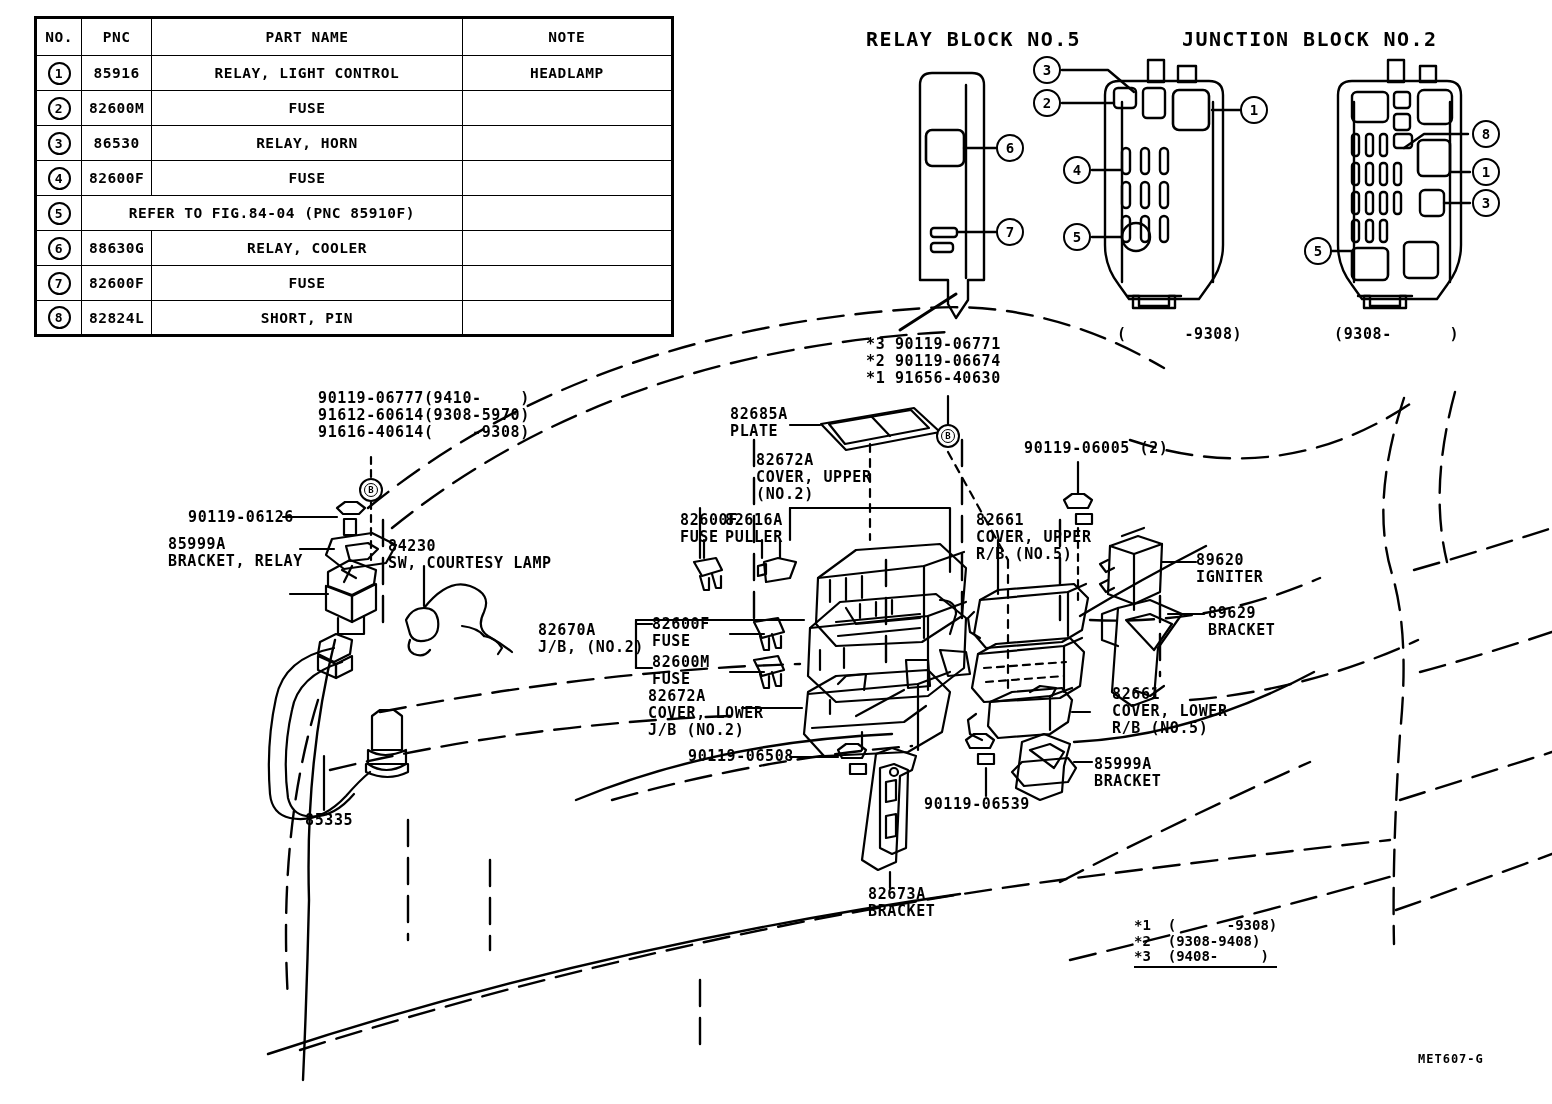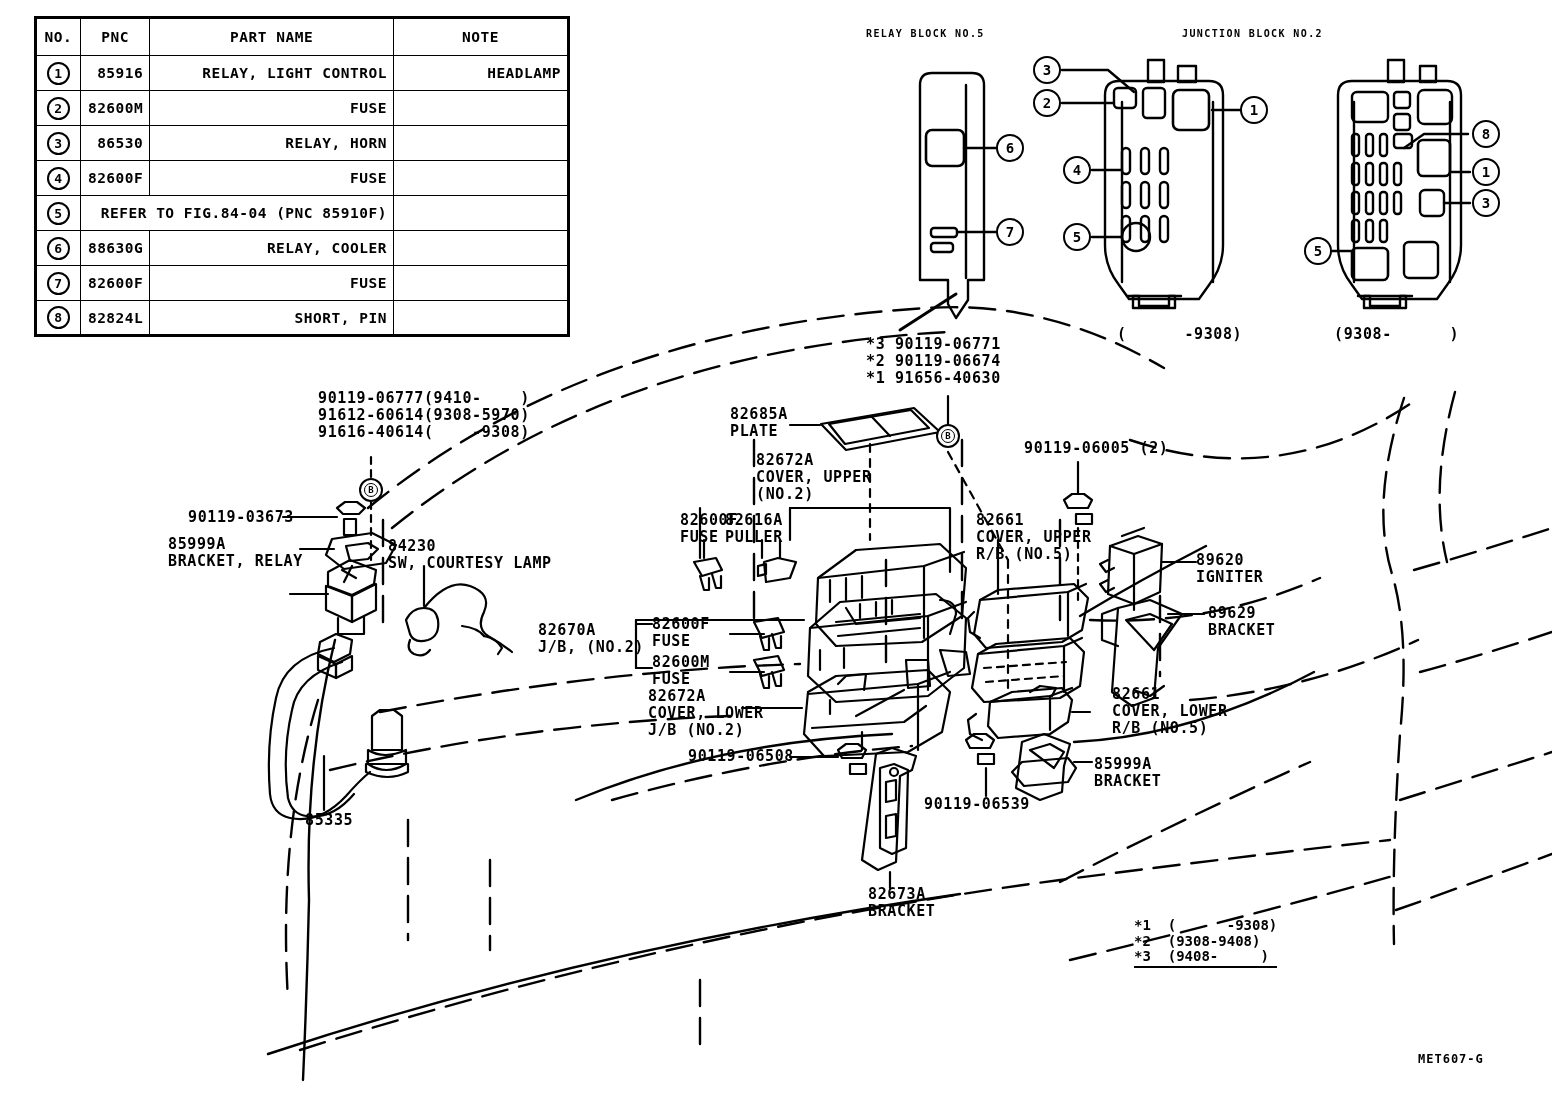--- a/index.html
+++ b/index.html
@@ -13,33 +13,33 @@
     font-family: "DejaVu Sans Mono", "Liberation Mono", monospace;
     color: #000;
     overflow: hidden;
   }
   #root { position: absolute; inset: 0; }
 
   
   .parts-table {
     position: absolute;
     left: 34px; top: 16px;
-    width: 536px;
+    width: 640px;
     border-collapse: collapse;
     border: 3px solid #000;
     background: #fff;
   }
   .parts-table td, .parts-table th {
     border: 1.5px solid #000;
     font-size: 14.5px;
     font-weight: bold;
     letter-spacing: .5px;
     padding: 0 6px;
     height: 35px;
-    text-align: right;
+    text-align: center;
     vertical-align: middle;
     font-family: "DejaVu Sans Mono", "Liberation Mono", monospace;
   }
   .parts-table thead th { text-align: center; height: 38px; }
   .col-no    { width: 46px; text-align: center !important; }
   .col-pnc   { width: 70px; }
   .col-name  { width: 310px; }
   .col-note  { width: 210px; margin-left: 20px; }
   .circnum {
     display: inline-flex; align-items: center; justify-content: center;
@@ -51,21 +51,21 @@
   
   .lbl {
     position: absolute;
     font-size: 15px;
     font-weight: bold;
     letter-spacing: .6px;
     line-height: 1.13;
     white-space: pre;
     font-family: "DejaVu Sans Mono", "Liberation Mono", monospace;
   }
-  .lbl.ttl { font-size: 10px; letter-spacing: 1.4px; }
+  .lbl.ttl { font-size: 20px; letter-spacing: 1.4px; }
 
   
   .callout {
     position: absolute;
     width: 28px; height: 28px;
     border: 2.2px solid #000; border-radius: 50%;
     display: flex; align-items: center; justify-content: center;
     font-size: 14px; font-weight: bold; background: #fff;
     font-family: "DejaVu Sans Mono", "Liberation Mono", monospace;
   }
@@ -479,21 +479,21 @@
   </div>
 
   <div class="lbl" style="left:866px; top:336px;">*3 90119-06771
 *2 90119-06674
 *1 91656-40630</div>
 
   <div class="lbl" style="left:318px; top:390px;">90119-06777(9410-    )
 91612-60614(9308-5970)
 91616-40614(    -9308)</div>
 
-  <div class="lbl" style="left:188px; top:509px;">90119-03673</div>
+  <div class="lbl" style="left:188px; top:509px;">90119-06126</div>
 
   <div class="lbl" style="left:168px; top:536px;">85999A
 BRACKET, RELAY</div>
 
 
   <div class="lbl" style="left:388px; top:538px;">84230
 SW, COURTESY LAMP</div>
 
   <div class="lbl" style="left:305px; top:812px;">85335</div>
 

